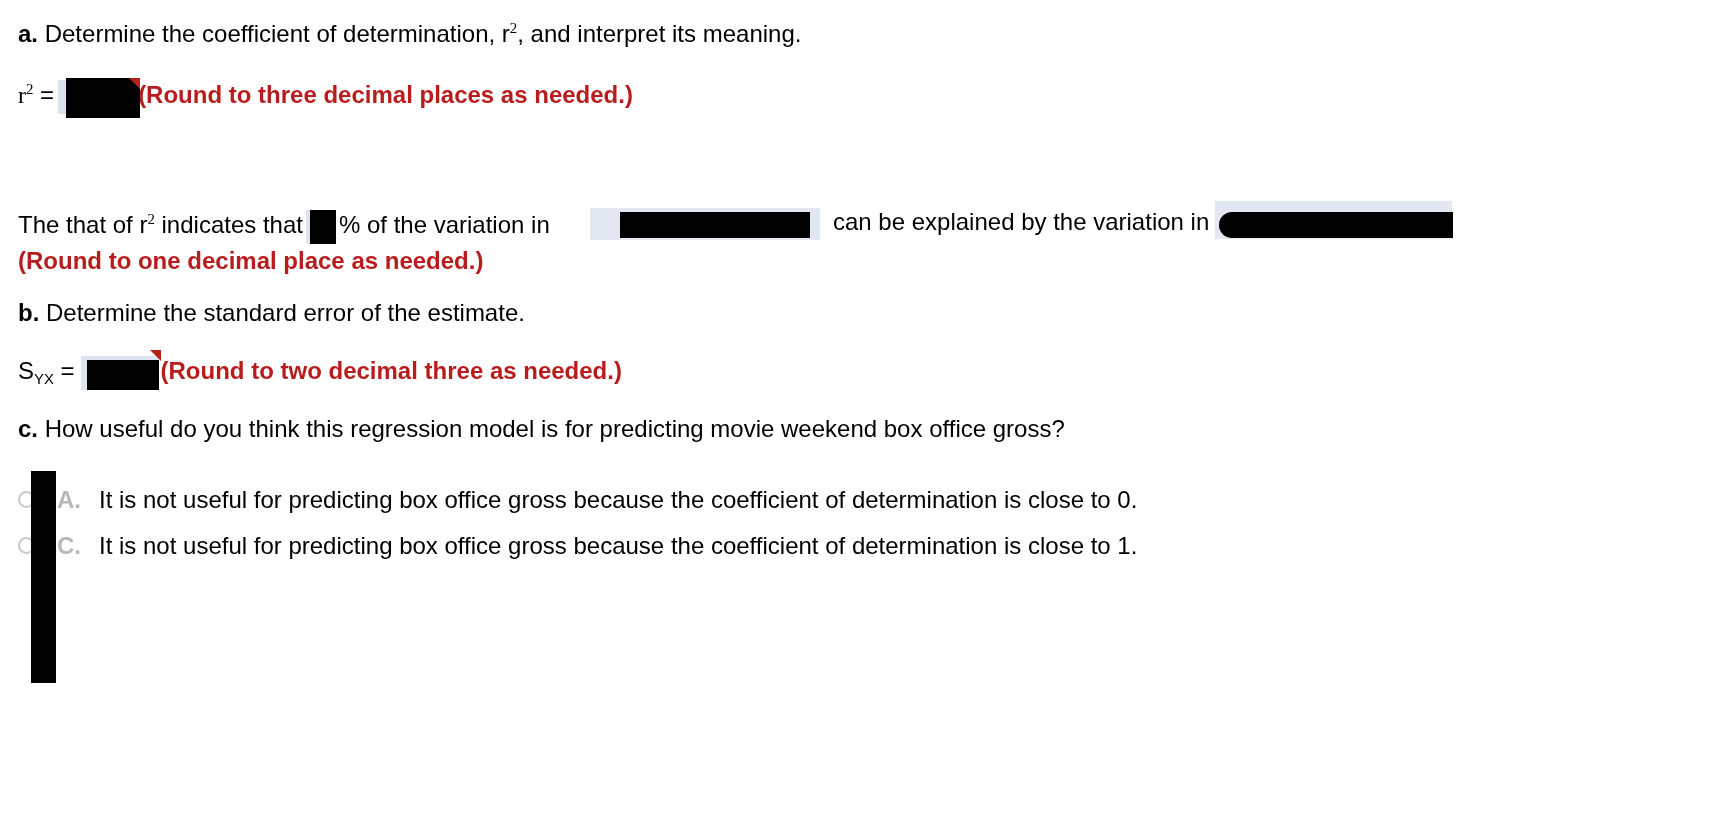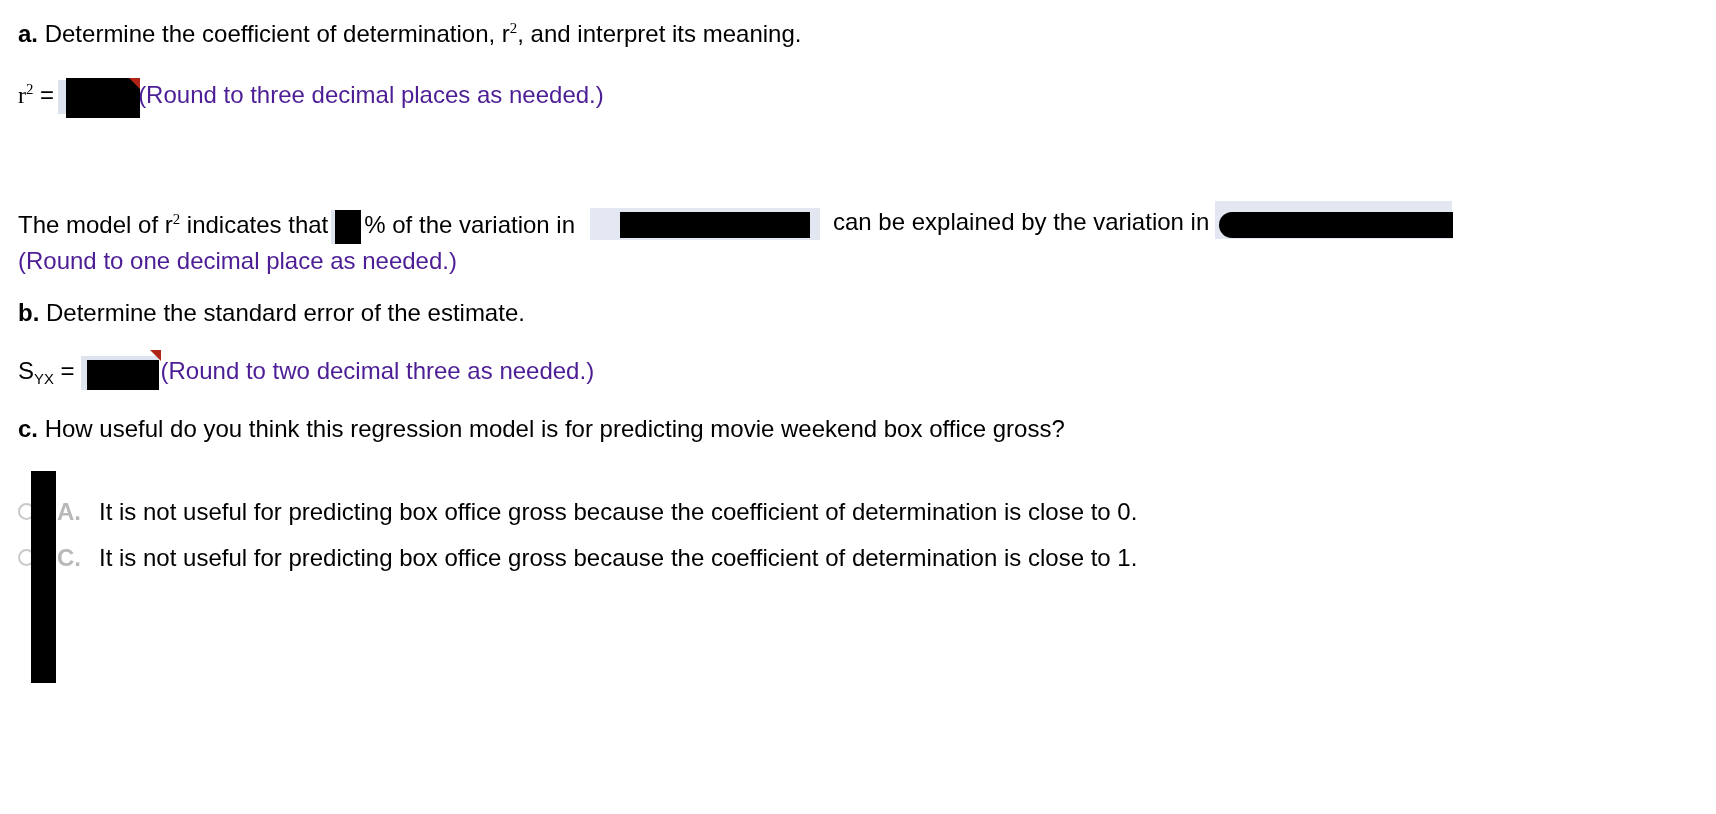--- a/index.html
+++ b/index.html
@@ -25,21 +25,21 @@
 
   
   .row {
     position: absolute;
     white-space: nowrap;
     font-size: 24px;
     line-height: 1.0;
     color: #000;
   }
   .bold-label { font-weight: bold; }
-  .blue { color: #4c1d95; }
+  .blue { color: #b91c1c; font-weight: bold; }
 
   sup.exp {
     font-size: 0.62em;
     vertical-align: super;
     line-height: 0;
     font-family: "Liberation Serif", serif;
     font-style: normal;
   }
   sub.sub {
     font-size: 0.62em;
@@ -139,21 +139,20 @@
   #drop-2 .redact {
     left: 4px; top: 11px; width: 234px; height: 26px;
     border-radius: 13px 0 0 13px;
   }
 
   
   .choices {
     position: absolute;
     left: 18px;
     top: 484px;
-    margin-top: 12px;
   }
   .choice {
     position: relative;
     height: 46px;
     white-space: nowrap;
     font-size: 24px;
   }
   .radio {
     display: inline-block;
     width: 17px;
@@ -196,21 +195,21 @@
     <span class="bold-label">a.</span><span>&nbsp;</span><span>Determine the coefficient of determination, r</span><sup class="exp">2</sup><span>, and interpret its meaning.</span>
   </div>
 
   <div class="row" style="left:18px; top:80px;">
     <span class="var-r">r</span><sup class="exp">2</sup>
     <span>=</span><span class="ansbox" id="box-r2"><span class="redact"></span><span class="flag"></span></span><span class="blue">(Round to three decimal places as needed.)</span>
   </div>
 
 
   <div class="row" style="left:18px; top:210px;">
-    <span>The model of r</span><sup class="exp">2</sup>
+    <span>The that of r</span><sup class="exp">2</sup>
     <span>indicates that</span><span class="ansbox" id="box-pct"><span class="redact"></span></span><span>% of the variation in</span>
   </div>
 
   <div class="dropbox" id="drop-1">
     <span class="redact"></span>
   </div>
 
   <div class="row" style="left:833px; top:210px;">
     <span>can be explained by the variation in</span>
   </div>

